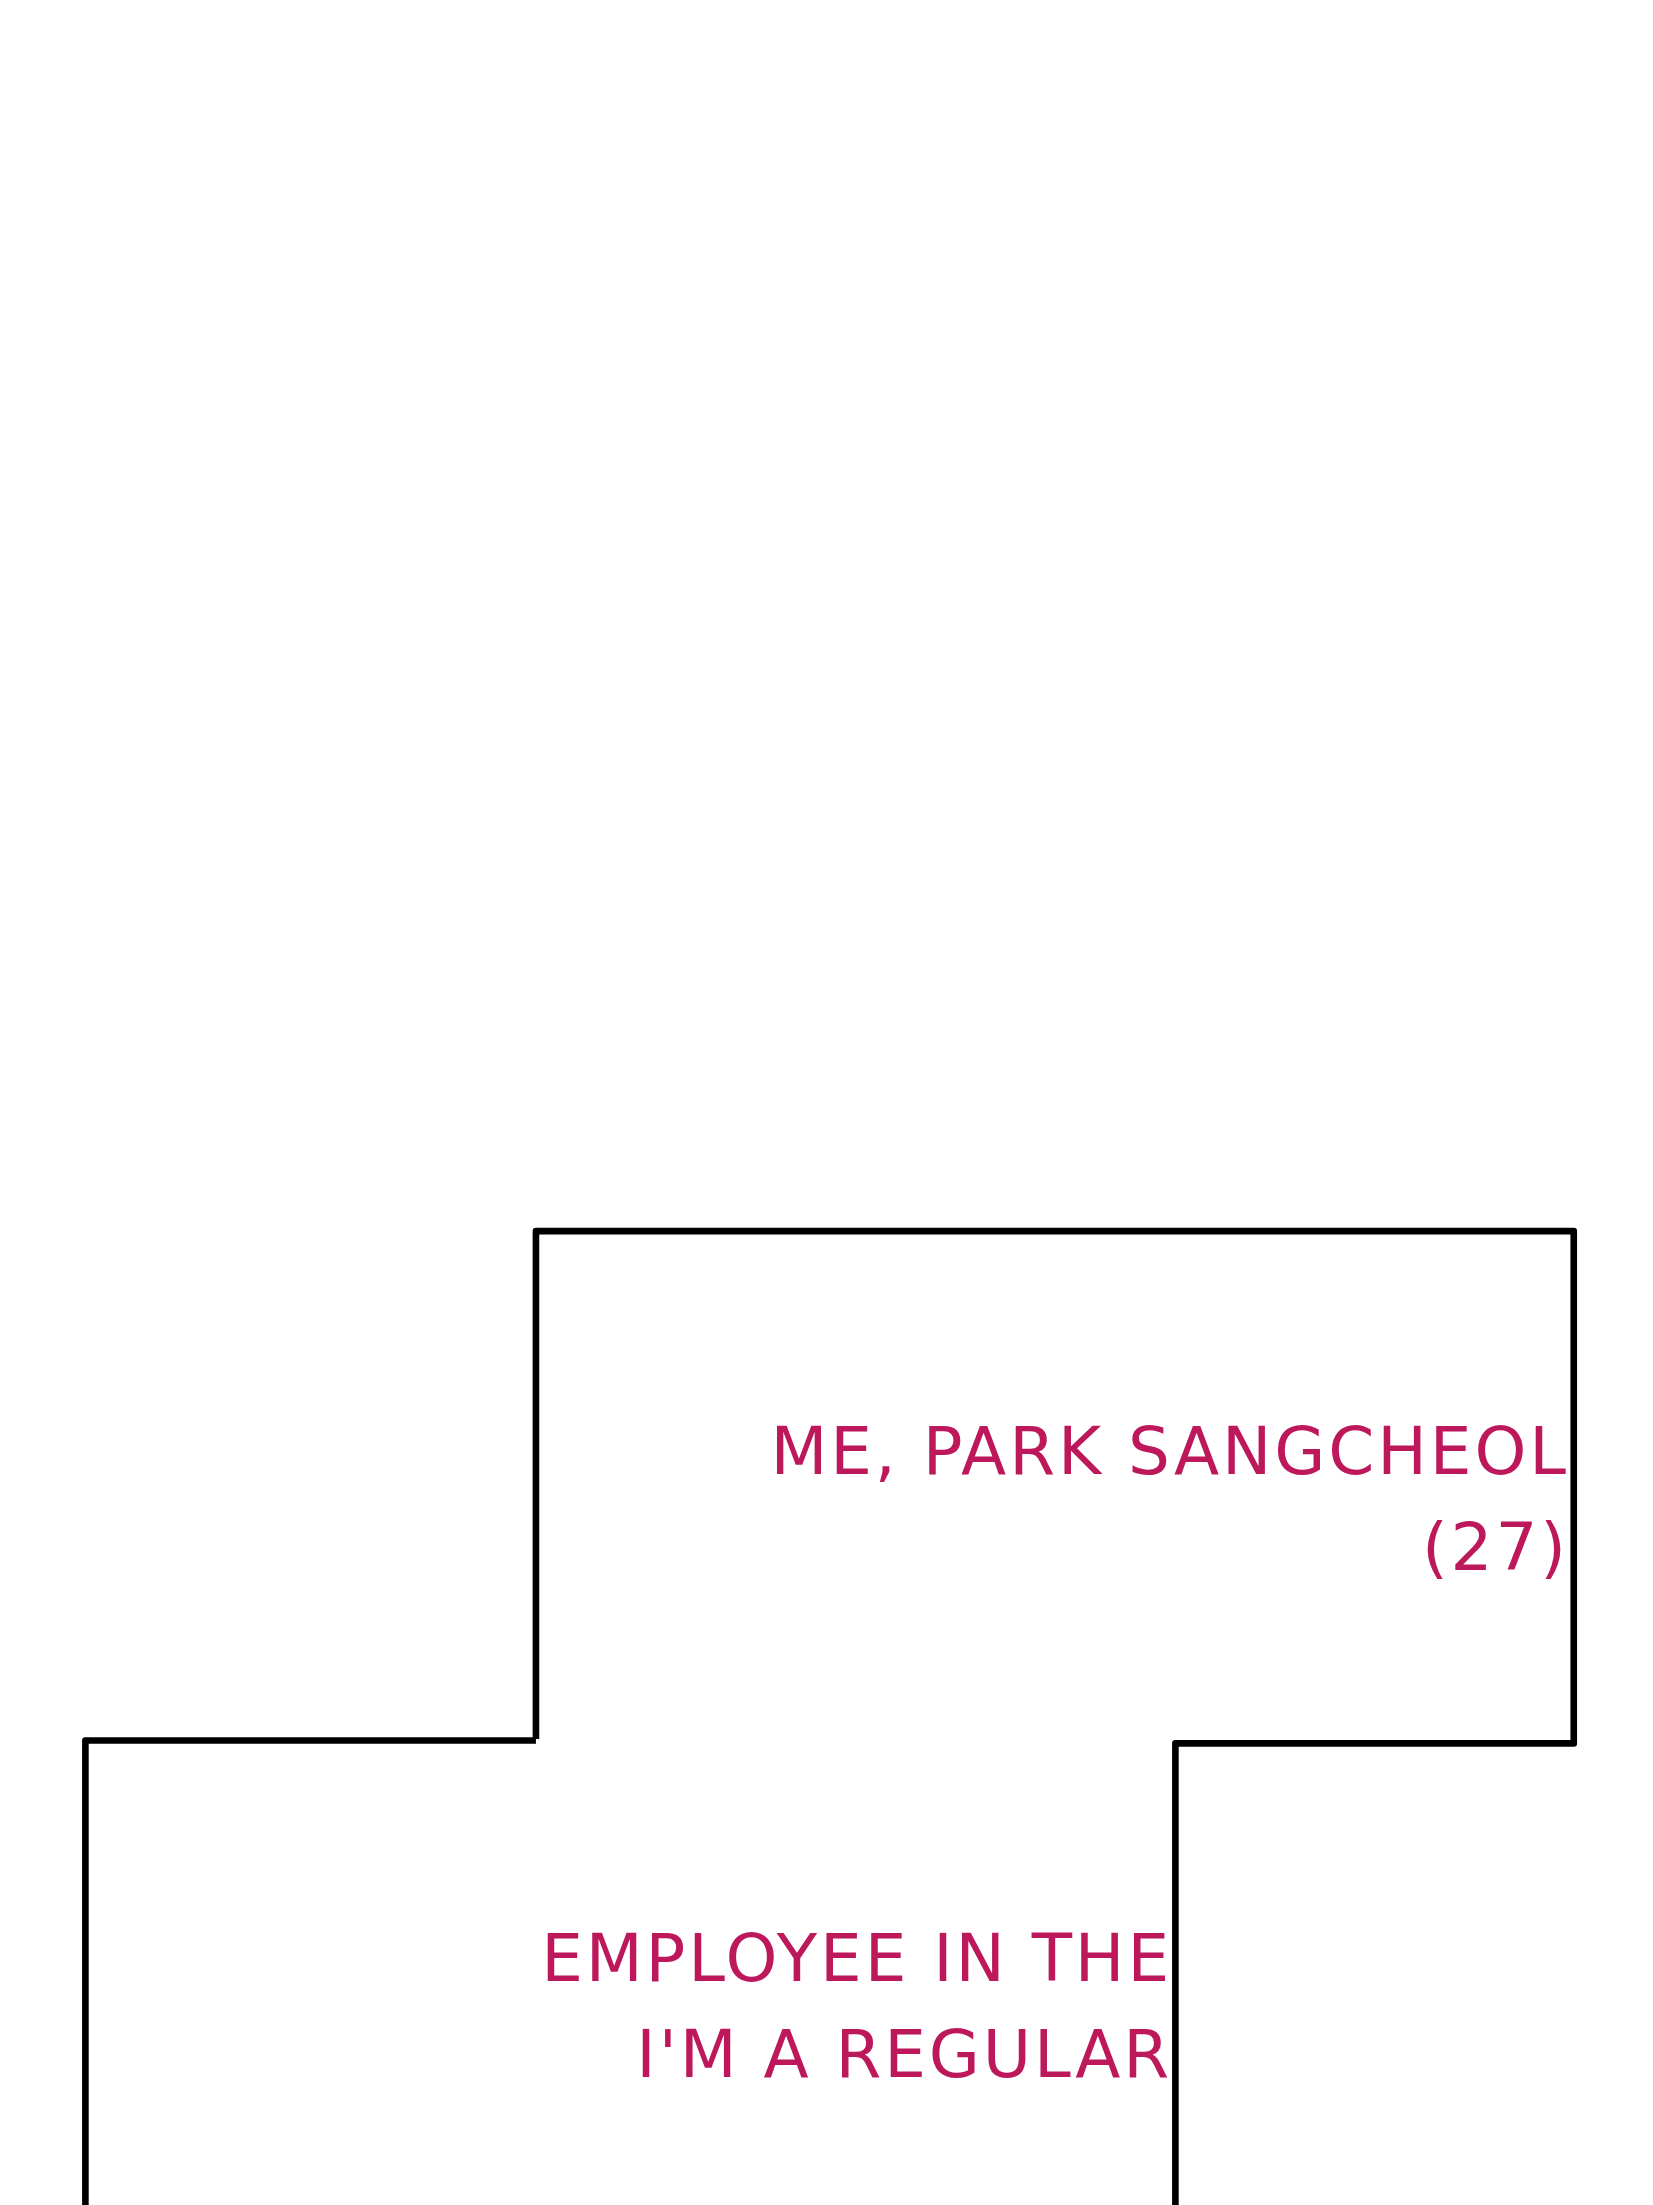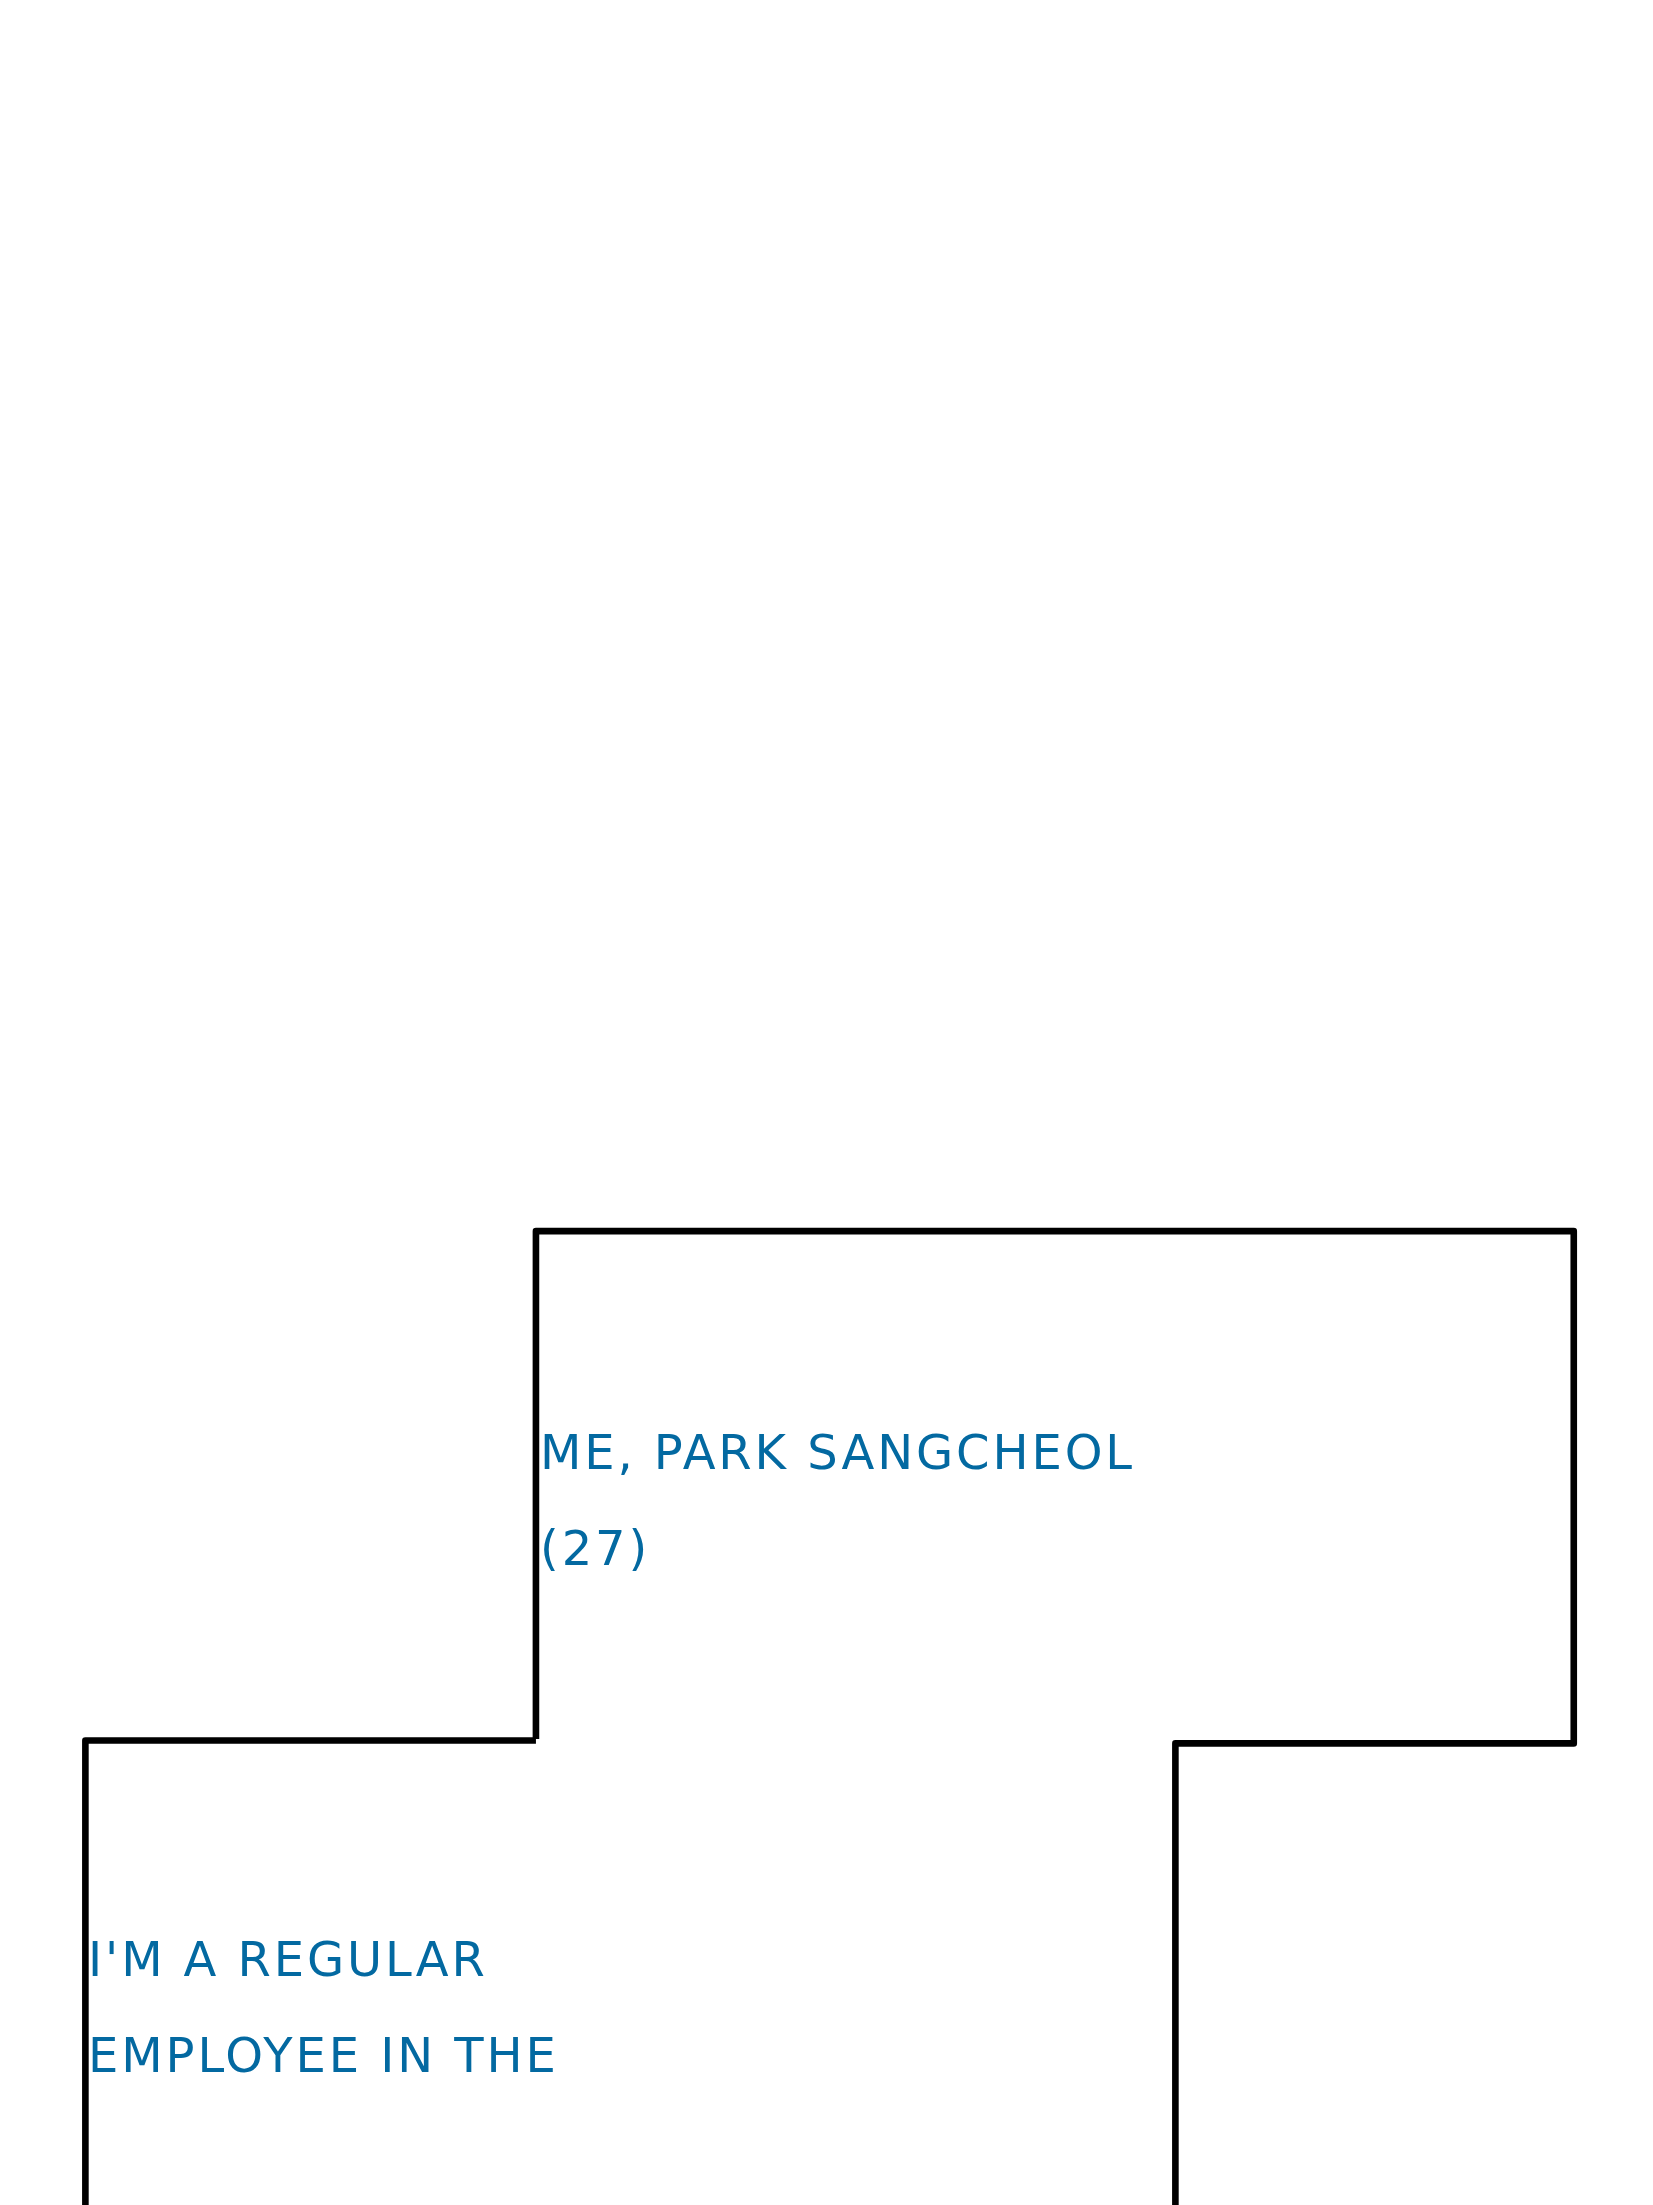--- a/index.html
+++ b/index.html
@@ -1,32 +1,32 @@
 <!DOCTYPE html>
 <html style="font-size:11.8px"><head>
 <meta charset="utf-8">
 <style>
   html,body{margin:0;padding:0;background:#ffffff;}
   body{width:1654px;height:2205px;position:relative;overflow:hidden;}
   .panel-outline{position:absolute;left:0;top:0;}
-  .caption{position:absolute;text-align:left;color:#0369a1;
+  .caption{position:absolute;text-align:right;color:#be185d;
     font-family:"DejaVu Sans","Liberation Sans",sans-serif;
-    font-size:48px;letter-spacing:2.9px;line-height:96px;text-transform:uppercase;font-weight:normal;}
+    font-size:66px;letter-spacing:2.9px;line-height:96px;text-transform:uppercase;font-weight:normal;}
   .caption div{white-space:nowrap;}
 </style>
 </head>
 <body>
 
 <svg class="panel-outline" width="1654" height="2205" viewBox="0 0 2250 3000">
   <path d="M 729 2366 L 729 1675 L 2141 1675 L 2141 2372 L 1599 2372 L 1599 3000" fill="none" stroke="#000" stroke-width="9" stroke-linejoin="round"></path>
   <path d="M 116 3000 L 116 2368 L 729 2368" fill="none" stroke="#000" stroke-width="9" stroke-linejoin="round"></path>
 </svg>
 
 <div class="caption" style="left:540px;top:1404px;width:1029px;">
   <div>ME, PARK SANGCHEOL</div>
   <div>(27)</div>
 </div>
 
 <div class="caption" style="left:88px;top:1911px;width:1084px;">
+  <div>EMPLOYEE IN THE</div>
   <div>I'M A REGULAR</div>
-  <div>EMPLOYEE IN THE</div>
 </div>
 
 
 </body></html>

